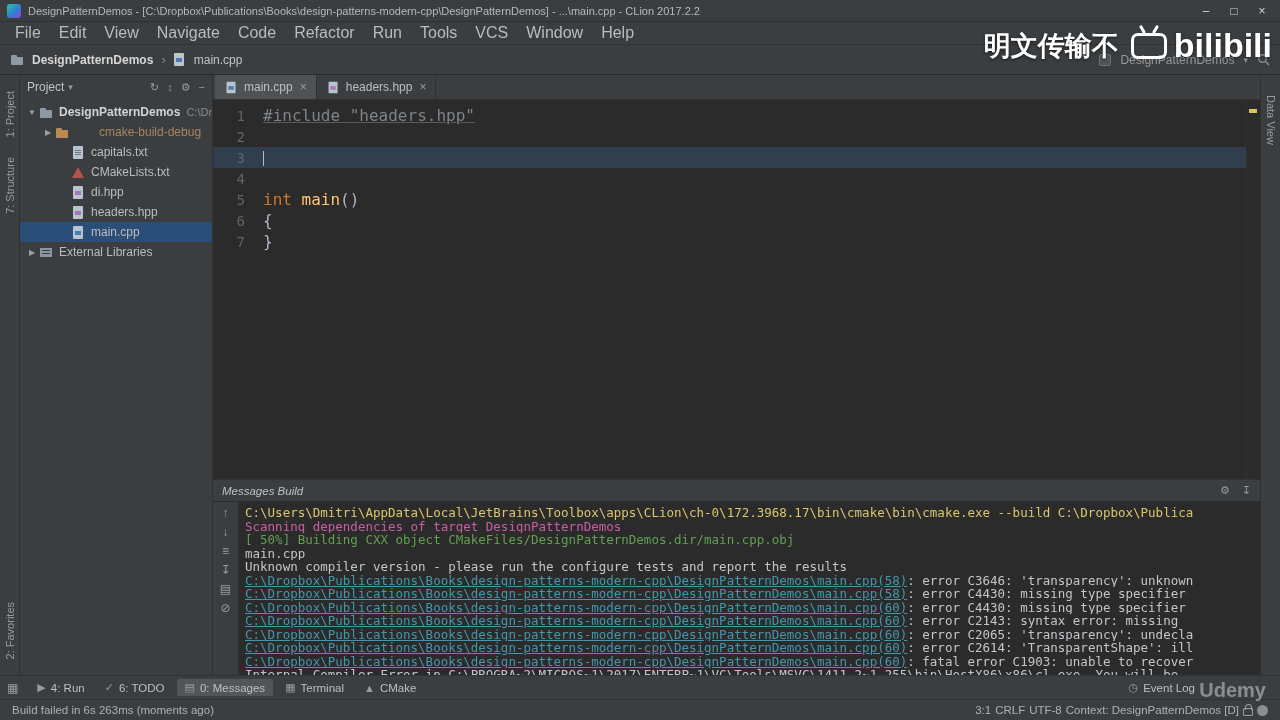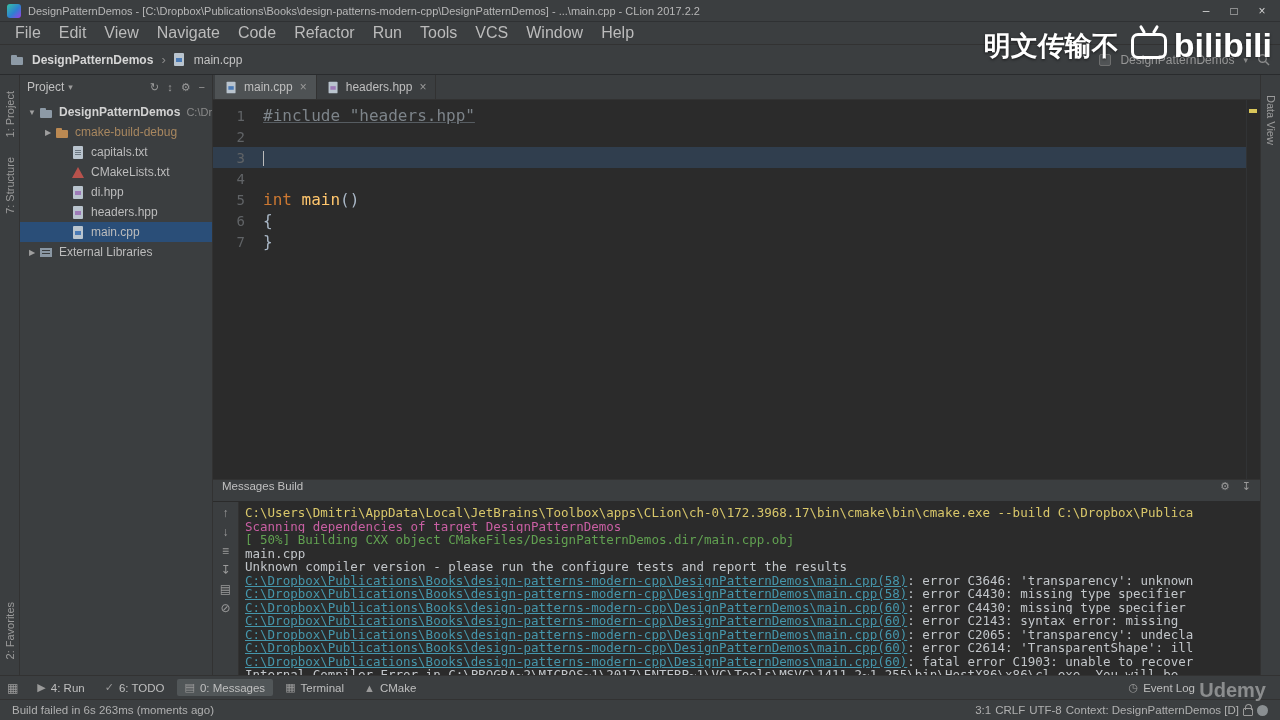--- a/index.html
+++ b/index.html
@@ -45,21 +45,21 @@
   .panel-header{height:24px;display:flex;align-items:center;padding:0 7px;color:#c0c0c0;flex:0 0 auto;}
   .panel-caret{font-size:9px;color:#9a9a9a;margin-left:4px;}
   .panel-icons{margin-left:auto;display:flex;gap:8px;color:#9a9a9a;font-size:11px;}
   .picon{cursor:default;}
   .tree{padding-top:3px;overflow:hidden;flex:1;}
   .tree-row{height:20px;display:flex;align-items:center;white-space:nowrap;overflow:hidden;}
   .tree-row.selected{background:#2a4e78;}
   .tree-arrow{width:14px;font-size:8px;color:#9f9f9f;text-align:center;flex:0 0 auto;}
   .tlabel{color:#bcbcbc;}
   .tlabel.bold{font-weight:bold;color:#d2d2d2;}
-  .tlabel.dim{color:#a8875f;}
+  .tlabel.dim{color:#a8875f;margin-left:24px;}
   .tsuffix{color:#8a8a8a;margin-left:6px;font-size:11px;}
 
   
   .ticon{width:15px;height:13px;position:relative;flex:0 0 auto;margin-right:5px;}
   .ticon.folder::before,.ticon.folder_ex::before{content:"";position:absolute;left:1px;top:4px;width:12px;height:8px;background:#8d9aa6;border-radius:1px;}
   .ticon.folder::after,.ticon.folder_ex::after{content:"";position:absolute;left:1px;top:2px;width:6px;height:3px;background:#8d9aa6;border-radius:1px 1px 0 0;}
   .ticon.folder_ex::before,.ticon.folder_ex::after{background:#bb8952;}
   .ticon.txt::before,.ticon.hpp::before,.ticon.cpp::before{content:"";position:absolute;left:2px;top:0;width:10px;height:13px;background:#b9c4ce;border-radius:1px;}
   .ticon.txt::after{content:"";position:absolute;left:4px;top:4px;width:6px;height:1px;background:#6b7680;box-shadow:0 2px 0 #6b7680,0 4px 0 #6b7680;}
   .ticon.cpp::after{content:"";position:absolute;left:4px;top:5px;width:6px;height:4px;background:#4a7ab5;}
@@ -87,22 +87,22 @@
   .caret-line .lcode::before{content:"";display:inline-block;width:1px;height:15px;background:#bbbbbb;vertical-align:middle;}
   .tok-keyword{color:#cc7832;}
   .tok-function{color:#ffc66d;}
   .tok-plain{color:#a9b7c6;}
   .tok-unused{color:#7d848a;text-decoration:underline;text-decoration-color:#565c61;}
   .scrollbar{position:absolute;right:0;top:0;width:14px;bottom:0;background:#2b2b2b;border-left:1px solid #313335;}
   .err-mark{position:absolute;right:3px;top:9px;width:8px;height:4px;background:#d9c65a;}
 
   
   .messages{height:196px;flex:0 0 auto;display:flex;flex-direction:column;border-top:1px solid #323232;background:#2b2b2b;}
-  .messages-header{height:22px;background:#3b3e40;display:flex;font-size:11.5px;
-    padding:0 9px;color:#c0c0c0;border-bottom:1px solid #2b2b2b;flex:0 0 auto;}
+  .messages-header{height:22px;background:#3b3e40;display:flex;align-items:center;font-size:11.5px;
+    padding:0 9px;color:#c0c0c0;border-bottom:1px solid #2b2b2b;flex:0 0 auto;font-style:italic;}
   .m-icons{margin-left:auto;display:flex;gap:12px;color:#9a9a9a;font-size:11px;}
   .console-wrap{flex:1;display:flex;min-height:0;}
   .console-stripe{width:26px;background:#3b3e40;border-right:1px solid #323232;display:flex;
     flex-direction:column;align-items:center;padding-top:5px;gap:7px;color:#9c9c9c;font-size:12px;flex:0 0 auto;}
   .cs-icon{line-height:1;}
   .console{flex:1;font-family:"DejaVu Sans Mono",monospace;font-size:12.5px;line-height:13.5px;
     padding:4px 0 0 6px;overflow:hidden;}
   .cline{height:13.5px;white-space:nowrap;overflow:hidden;}
   .seg-cmd{color:#d9c76a;}
   .seg-scan{color:#c95fa3;}

